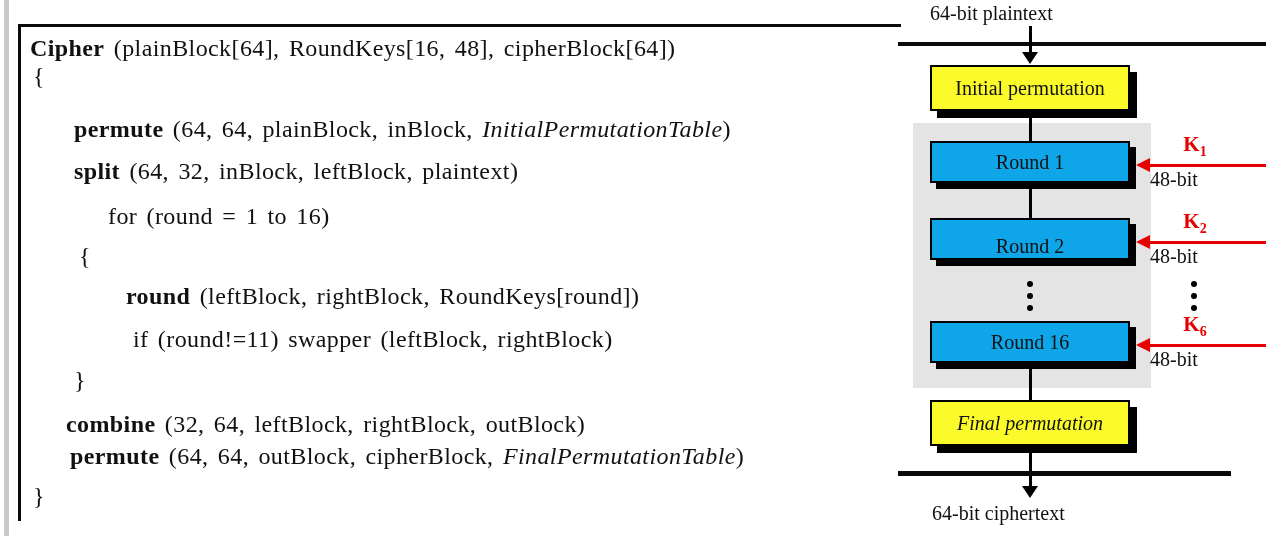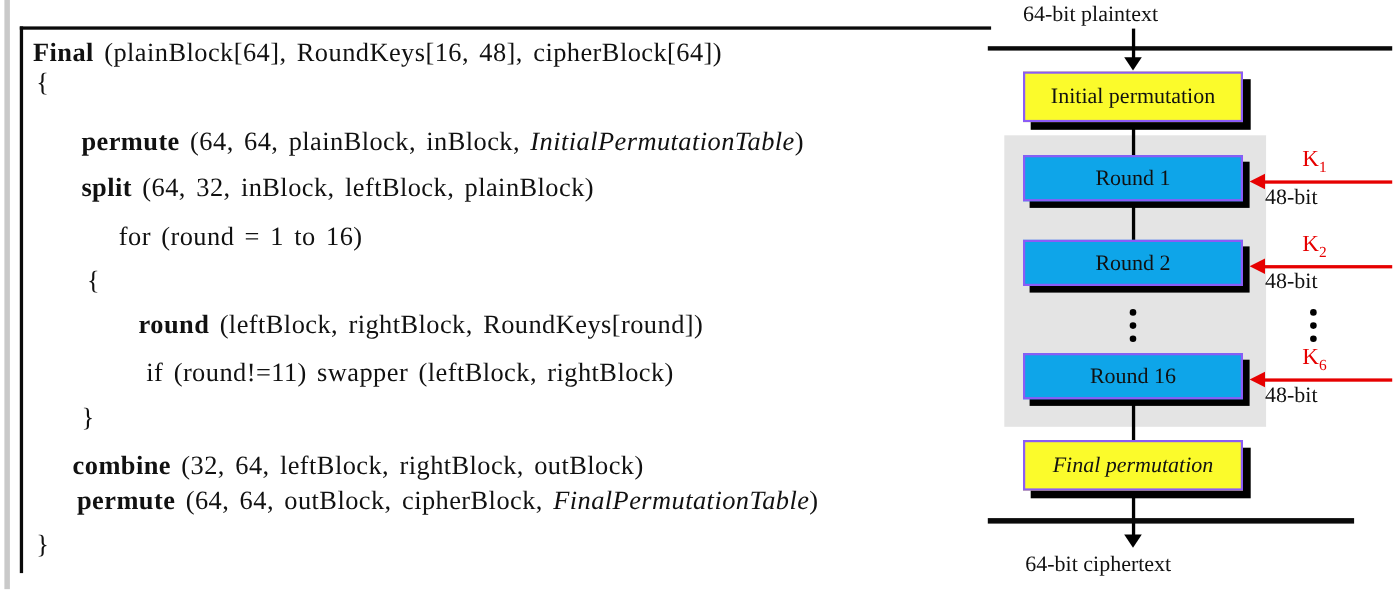--- a/index.html
+++ b/index.html
@@ -12,50 +12,50 @@
   .left-strip{left:4px;top:0;width:5px;height:536px;background:#c9c9c9;}
   
   .code-box{left:18px;top:24px;width:880px;height:494px;border-top:3px solid #0a0a0a;border-left:3px solid #0a0a0a;}
   .code-line{font-size:24px;line-height:28px;white-space:nowrap;letter-spacing:0.4px;word-spacing:3px;}
   .code-line .b{font-weight:bold;}
   .code-line .i{font-style:italic;}
   
   .rule{background:#0a0a0a;}
   
   .flowbox{width:200px;display:flex;align-items:center;justify-content:center;
-           border:2px solid #8b5cf6;font-size:20px;box-sizing:border-box;}
+           border:2px solid #000000;font-size:20px;box-sizing:border-box;}
   .ybox{background:#fbfb2b;height:46px;box-shadow:7px 7px 0 #000;}
   .wbox{background:#0ea5e9;height:42px;box-shadow:6px 6px 0 #000;}
   .rounds-panel{left:913px;top:123px;width:238px;height:265px;background:#e4e4e4;}
   .vline{width:3px;background:#000;}
   .arrow-down{width:0;height:0;border-left:8px solid transparent;border-right:8px solid transparent;border-top:12px solid #000;}
   .label{font-size:20px;text-align:left;white-space:nowrap;}
-  .keylabel{font-size:21px;font-weight:normal;color:#e60000;text-align:center;white-space:nowrap;}
+  .keylabel{font-size:21px;font-weight:bold;color:#e60000;text-align:center;white-space:nowrap;}
   .keylabel sub{font-size:14px;}
   .keyarrow-line{height:3px;background:#e60000;}
   .keyarrow-head{width:0;height:0;border-top:7px solid transparent;border-bottom:7px solid transparent;border-right:14px solid #e60000;}
   .dots{display:flex;flex-direction:column;gap:6px;}
   .dot{width:6px;height:6px;border-radius:50%;background:#000;}
 </style>
 </head>
 <body>
 
 <div id="canvas">
 
   <div class="abs left-strip"></div>
 
   <div class="abs code-box"></div>
 
-  <div class="abs code-line" style="left:30px;top:34px;"><span class="b">Final</span><span> (plainBlock[64], RoundKeys[16, 48], cipherBlock[64])</span></div>
+  <div class="abs code-line" style="left:30px;top:34px;"><span class="b">Cipher</span><span> (plainBlock[64], RoundKeys[16, 48], cipherBlock[64])</span></div>
 
   <div class="abs code-line" style="left:33px;top:62px;"><span>{</span></div>
 
   <div class="abs code-line" style="left:74px;top:115px;"><span class="b">permute</span><span> (64, 64, plainBlock, inBlock, </span><span class="i">InitialPermutationTable</span><span>)</span></div>
 
-  <div class="abs code-line" style="left:74px;top:157px;"><span class="b">split</span><span> (64, 32, inBlock, leftBlock, plainBlock)</span></div>
+  <div class="abs code-line" style="left:74px;top:157px;"><span class="b">split</span><span> (64, 32, inBlock, leftBlock, plaintext)</span></div>
 
   <div class="abs code-line" style="left:77px;top:202px;margin-left:31px;"><span>for (round = 1 to 16)</span></div>
 
   <div class="abs code-line" style="left:79px;top:242px;"><span>{</span></div>
 
   <div class="abs code-line" style="left:126px;top:282px;"><span class="b">round</span><span> (leftBlock, rightBlock, RoundKeys[round])</span></div>
 
   <div class="abs code-line" style="left:133px;top:325px;"><span>if (round!=11) swapper (leftBlock, rightBlock)</span></div>
 
   <div class="abs code-line" style="left:74px;top:366px;"><span>}</span></div>
@@ -81,21 +81,21 @@
   <div class="abs vline" style="left:1029px;top:446px;height:42px;"></div>
 
   <div class="abs flowbox ybox" style="left:930px;top:65px;">
       <span>Initial permutation</span>
     </div>
 
   <div class="abs flowbox wbox" style="left:930px;top:141px;">
       <span>Round 1</span>
     </div>
 
-  <div class="abs flowbox wbox" style="left:930px;top:218px;">
+  <div class="abs flowbox wbox" style="left:930px;top:218px;align-items:flex-end;">
       <span>Round 2</span>
     </div>
 
   <div class="abs dots" style="left:1027px;top:281px;">
       <span class="dot"></span>
       <span class="dot"></span>
       <span class="dot"></span>
     </div>
 
   <div class="abs flowbox wbox" style="left:930px;top:321px;">

